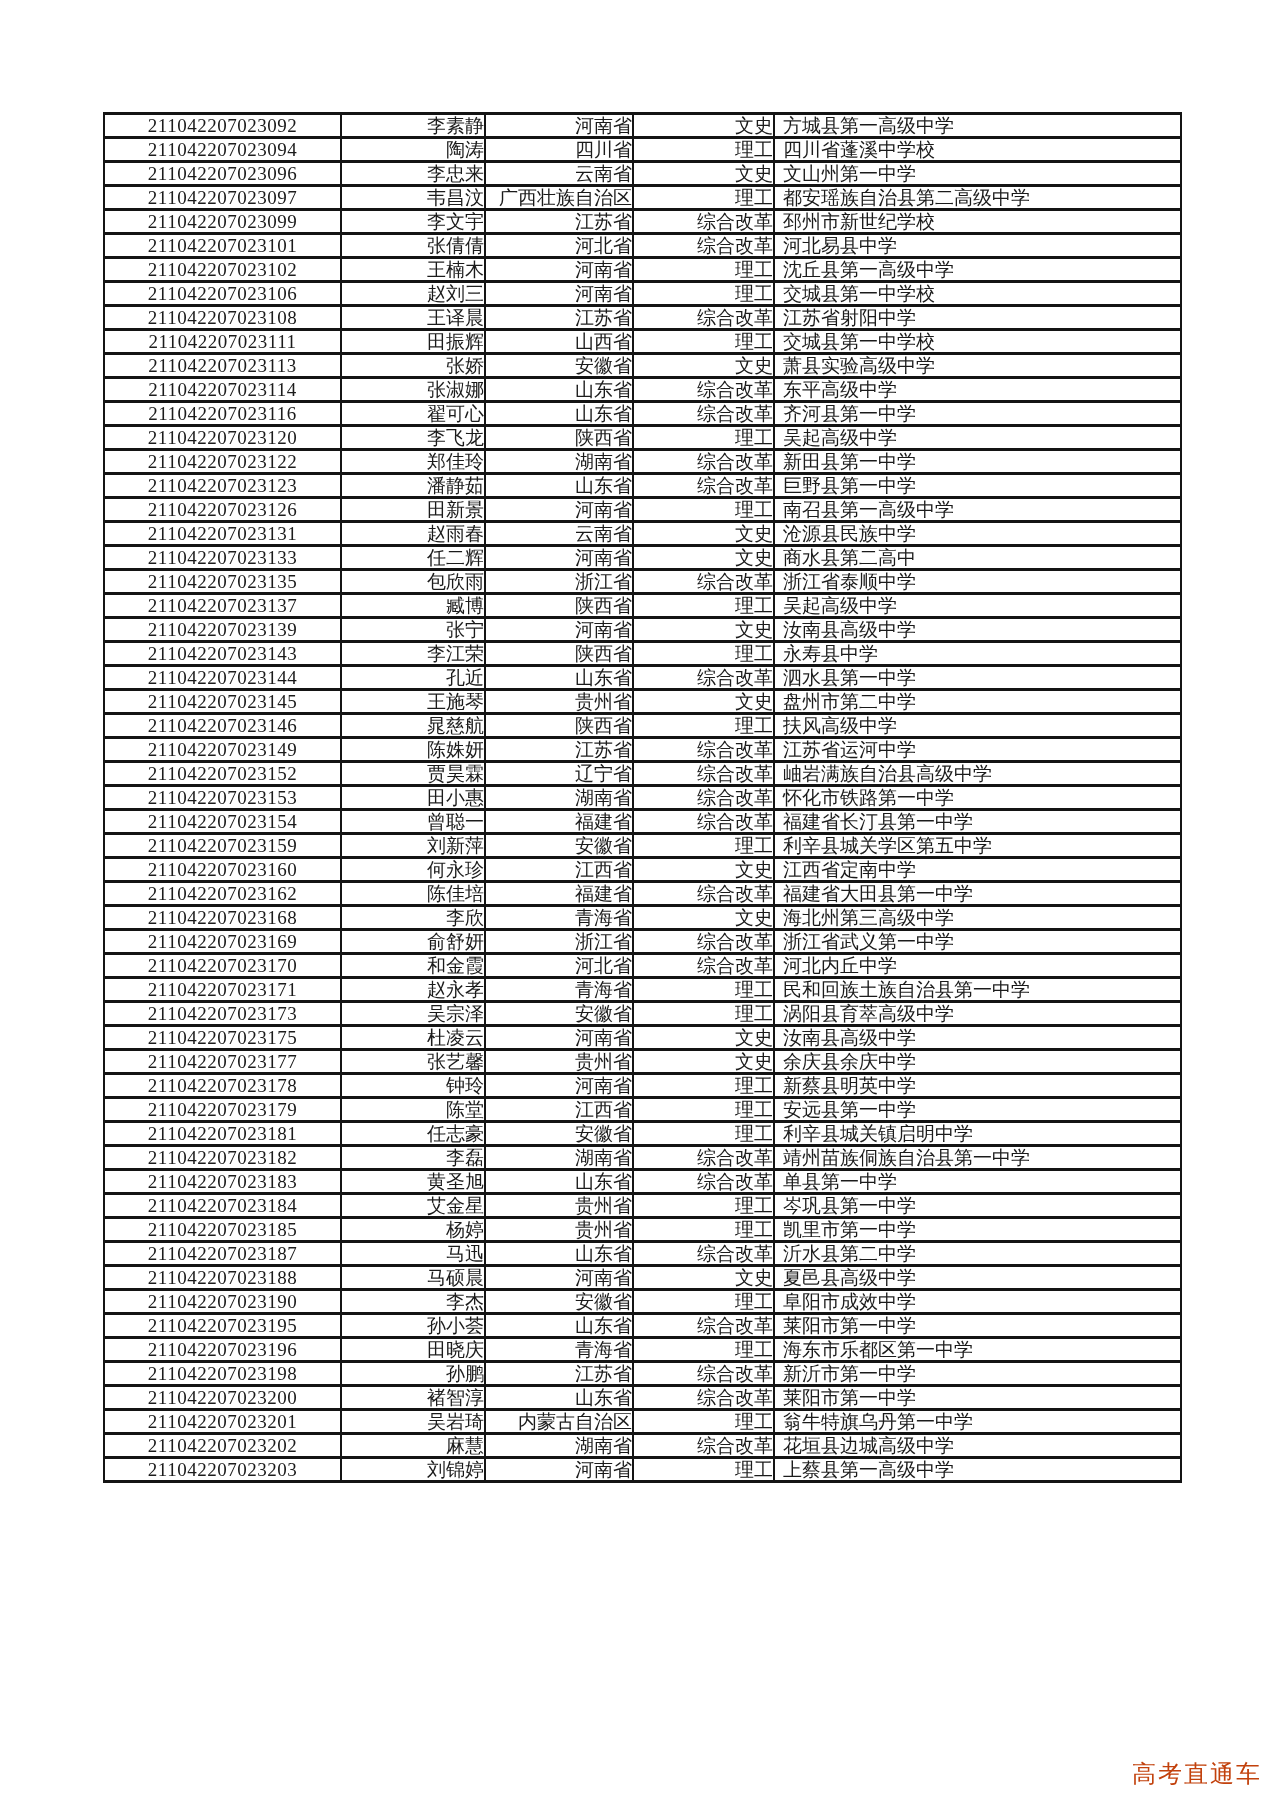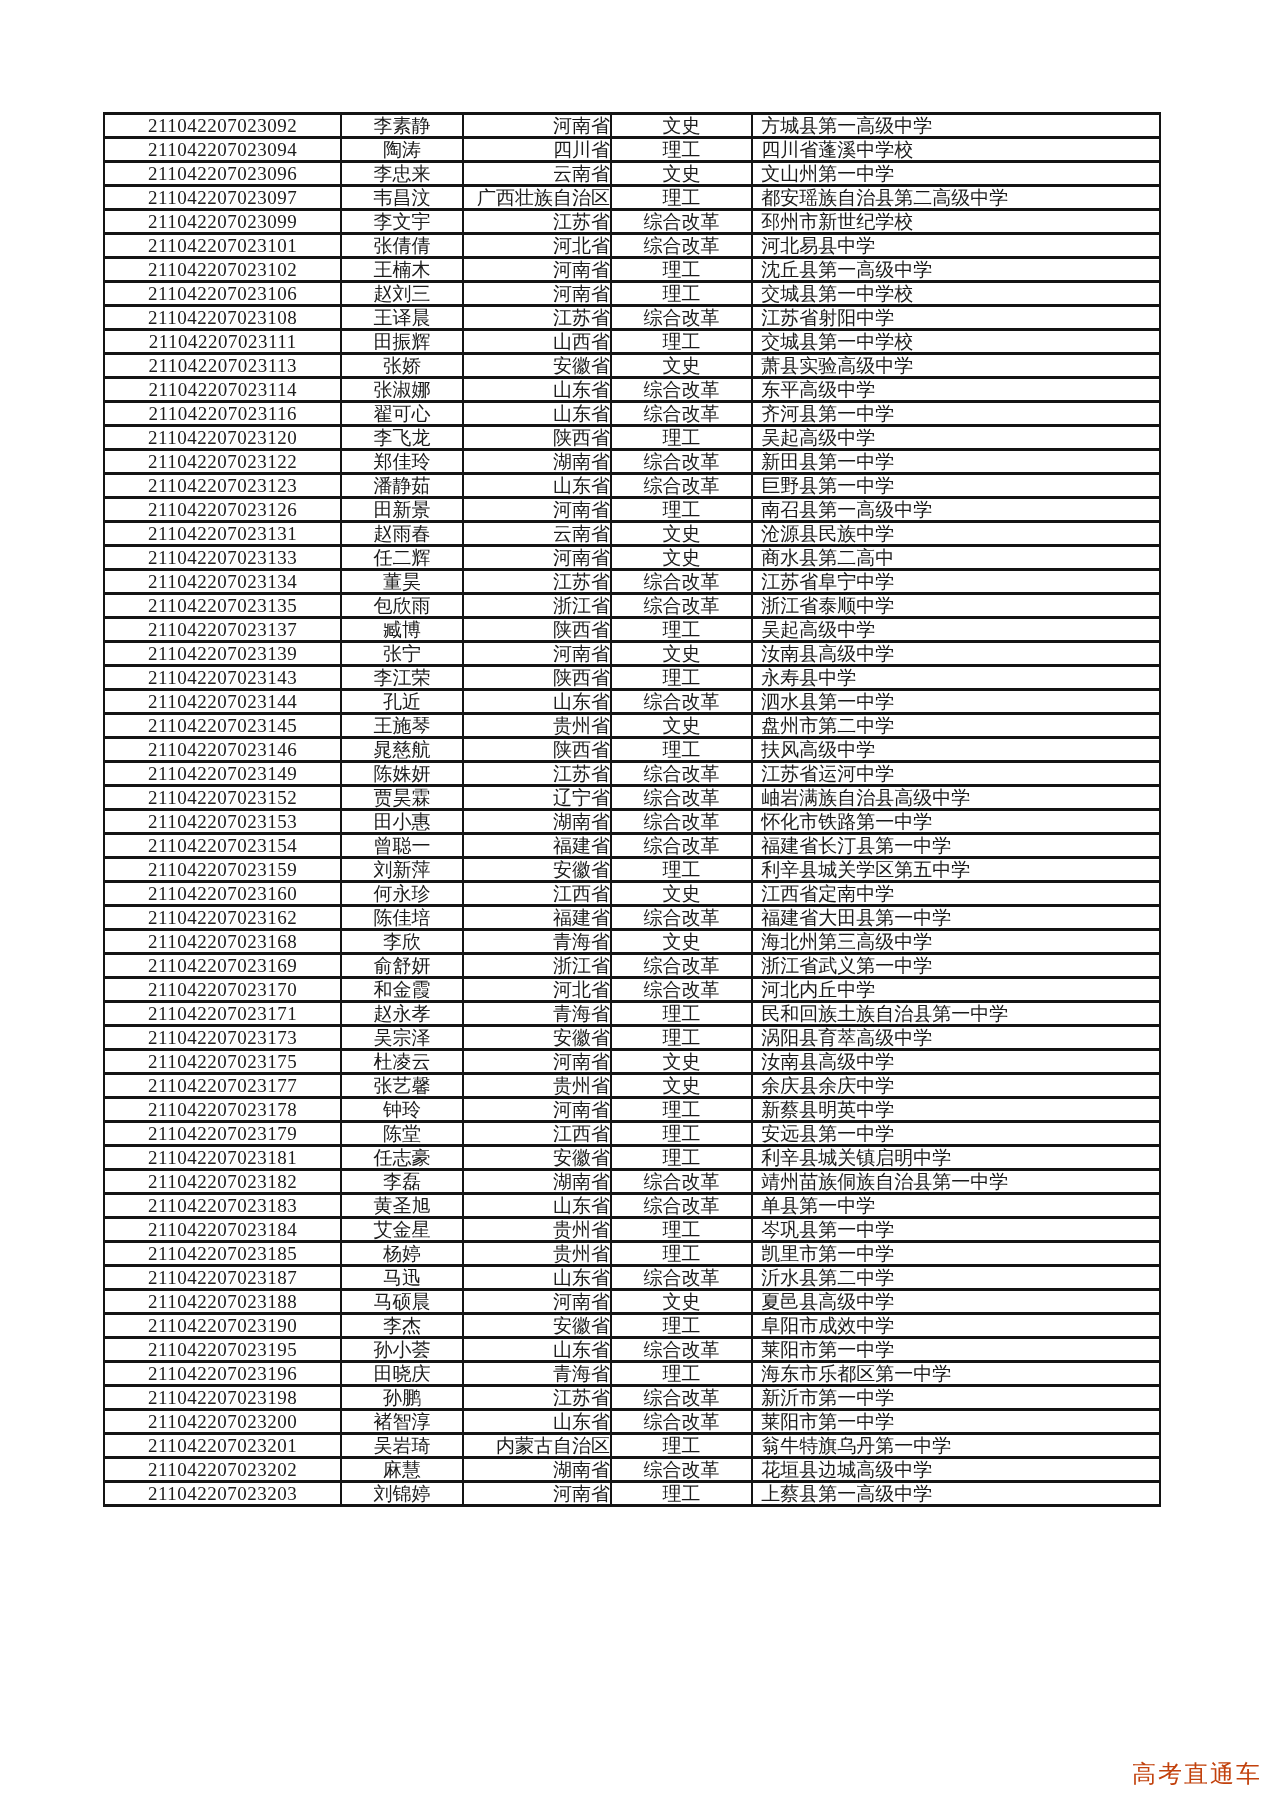--- a/index.html
+++ b/index.html
@@ -24,23 +24,23 @@
     border-bottom-width: 3px;
     height: 20.4px;
     font-size: 19px;
     line-height: 21px;
     vertical-align: middle;
     white-space: nowrap;
     overflow: hidden;
     color: #1b1b1b;
   }
   td.col-id       { width: 237px; text-align: center; letter-spacing: 0.5px; margin-left: 45px; }
-  td.col-name     { width: 121px; text-align: center; }
+  td.col-name     { width: 144px; text-align: right; }
   td.col-province { width: 148px; text-align: right; }
-  td.col-category { width: 141px; text-align: center; }
+  td.col-category { width: 141px; text-align: right; }
   td.col-school   { width: 407px; text-align: left; padding-left: 8px; }
   td.small        { font-size: 16px; }
   .watermark {
     position: absolute;
     top: 1758px;
     right: 18px;
     font-size: 24px;
     letter-spacing: 2px;
     color: #c2410c;
     font-family: "Liberation Sans", "DejaVu Sans", sans-serif;
@@ -180,27 +180,20 @@
           <td class="col-school">沧源县民族中学</td>
         </tr>
         <tr>
           <td class="col-id">211042207023133</td>
           <td class="col-name">任二辉</td>
           <td class="col-province">河南省</td>
           <td class="col-category">文史</td>
           <td class="col-school">商水县第二高中</td>
         </tr>
         <tr>
-          <td class="col-id">211042207023134</td>
-          <td class="col-name">董昊</td>
-          <td class="col-province">江苏省</td>
-          <td class="col-category">综合改革</td>
-          <td class="col-school">江苏省阜宁中学</td>
-        </tr>
-        <tr>
           <td class="col-id">211042207023135</td>
           <td class="col-name">包欣雨</td>
           <td class="col-province">浙江省</td>
           <td class="col-category">综合改革</td>
           <td class="col-school">浙江省泰顺中学</td>
         </tr>
         <tr>
           <td class="col-id">211042207023137</td>
           <td class="col-name">臧博</td>
           <td class="col-province">陕西省</td>

